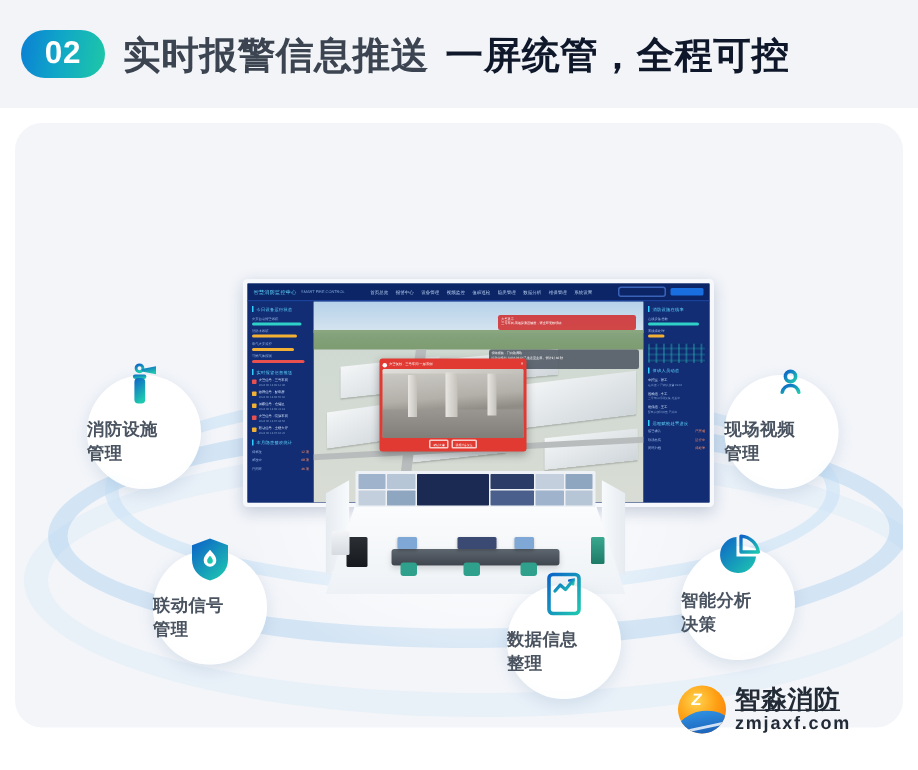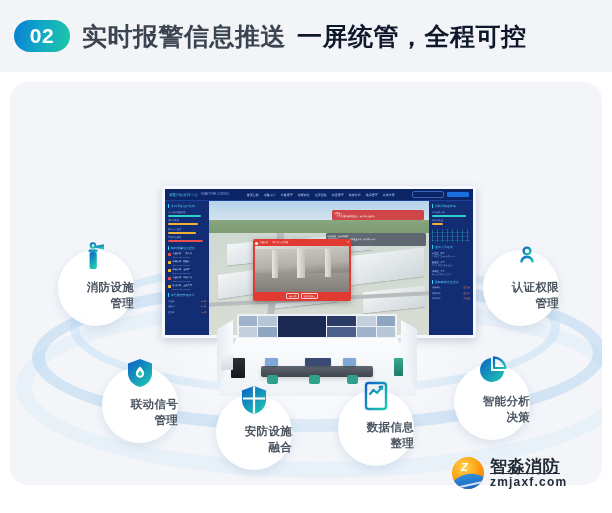--- a/index.html
+++ b/index.html
@@ -173,21 +173,21 @@
   .node .disc{
     position:absolute;left:0;top:0;width:76px;height:76px;border-radius:50%;
     background:radial-gradient(circle at 50% 42%,#ffffff 62%,rgba(255,255,255,.78) 100%);
     box-shadow:0 3px 10px rgba(120,150,185,.22);
   }
   .node .ico{
     position:absolute;left:50%;top:-10px;transform:translateX(-50%);
     width:32px;height:32px;
   }
   .node .lbl{
-    position:absolute;left:0;top:30px;width:76px;text-align:right;
+    position:absolute;left:0;top:30px;width:76px;text-align:left;
     font-size:11.5px;line-height:1.35;color:#4a5360;font-weight:bold;
     letter-spacing:.3px;
   }
 
   
   .caption{
     position:absolute;left:0;top:421px;width:612px;text-align:center;
     font-size:18px;color:#6d7682;letter-spacing:1px;
   }
   .logo{position:absolute;left:452px;top:452px;width:150px;height:42px;
@@ -490,21 +490,21 @@
             </defs>
           <path d="M5 8 L5 26" stroke="url(#g2)" stroke-width="3" stroke-linecap="round"></path>
           <path d="M5.5 9 L16 9" stroke="url(#g2)" stroke-width="2.6" stroke-linecap="round"></path>
           <path d="M5.5 17 L14 17" stroke="url(#g2)" stroke-width="2.6" stroke-linecap="round"></path>
           <path d="M5.5 25 L24 25" stroke="url(#g2)" stroke-width="2.6" stroke-linecap="round"></path>
           <circle cx="22" cy="11" r="3.4" fill="none" stroke="url(#g2)" stroke-width="2.4"></circle>
           <path d="M16.5 21.5 a5.6 5.6 0 0 1 11 0" fill="none" stroke="url(#g2)" stroke-width="2.4" stroke-linecap="round"></path>
         </svg>
       </div>
       <div class="lbl">
-        <span>认证权限</span><br><span>管理</span>
+        <span>现场视频</span><br><span>管理</span>
       </div>
     </div>
 
     <div class="node" style="left:92px;top:285px">
       <div class="disc"></div>
       <div class="ico">
         <svg viewBox="0 0 32 32" width="32" height="32">
           <defs>
               <linearGradient id="g3" x1="0.1" y1="0" x2="0.9" y2="1">
             <stop offset="0%" stop-color="#0d63c8"></stop>
@@ -514,39 +514,20 @@
           <path d="M16 2 L28 6.5 V16 c0 7.5 -5.5 12.3 -12 14 C9.5 28.3 4 23.5 4 16 V6.5 Z" fill="url(#g3)"></path>
           <path d="M16 9.5 c2.2 2.6 4.2 4.4 4.2 7.1 a4.2 4.2 0 0 1 -8.4 0 c0 -2.7 2 -4.5 4.2 -7.1 Z" fill="#ffffff"></path>
           <path d="M16 13.5 c1 1.3 1.9 2.1 1.9 3.4 a1.9 1.9 0 0 1 -3.8 0 c0 -1.3 .9 -2.1 1.9 -3.4 Z" fill="#1ec8b0"></path>
         </svg>
       </div>
       <div class="lbl">
         <span>联动信号</span><br><span>管理</span>
       </div>
     </div>
 
-    <div class="node" style="left:206px;top:312px">
-      <div class="disc"></div>
-      <div class="ico">
-        <svg viewBox="0 0 32 32" width="32" height="32">
-          <defs>
-              <linearGradient id="g4" x1="0.1" y1="0" x2="0.9" y2="1">
-            <stop offset="0%" stop-color="#0d63c8"></stop>
-                <stop offset="100%" stop-color="#1ec8b0"></stop>
-          </linearGradient>
-            </defs>
-          <path d="M16 2 L28 6.5 V16 c0 7.5 -5.5 12.3 -12 14 C9.5 28.3 4 23.5 4 16 V6.5 Z" fill="url(#g4)"></path>
-          <path d="M16 2.6 L16 29.4" stroke="#ffffff" stroke-width="2.2"></path>
-          <path d="M5 14.5 L27 14.5" stroke="#ffffff" stroke-width="2.2"></path>
-        </svg>
-      </div>
-      <div class="lbl">
-        <span>安防设施</span><br><span>融合</span>
-      </div>
-    </div>
 
     <div class="node" style="left:444px;top:282px">
       <div class="disc"></div>
       <div class="ico">
         <svg viewBox="0 0 32 32" width="32" height="32">
           <defs>
               <linearGradient id="g6" x1="0" y1="0" x2="1" y2="1">
             <stop offset="0%" stop-color="#0d63c8"></stop>
                 <stop offset="100%" stop-color="#1ec8b0"></stop>
           </linearGradient>

